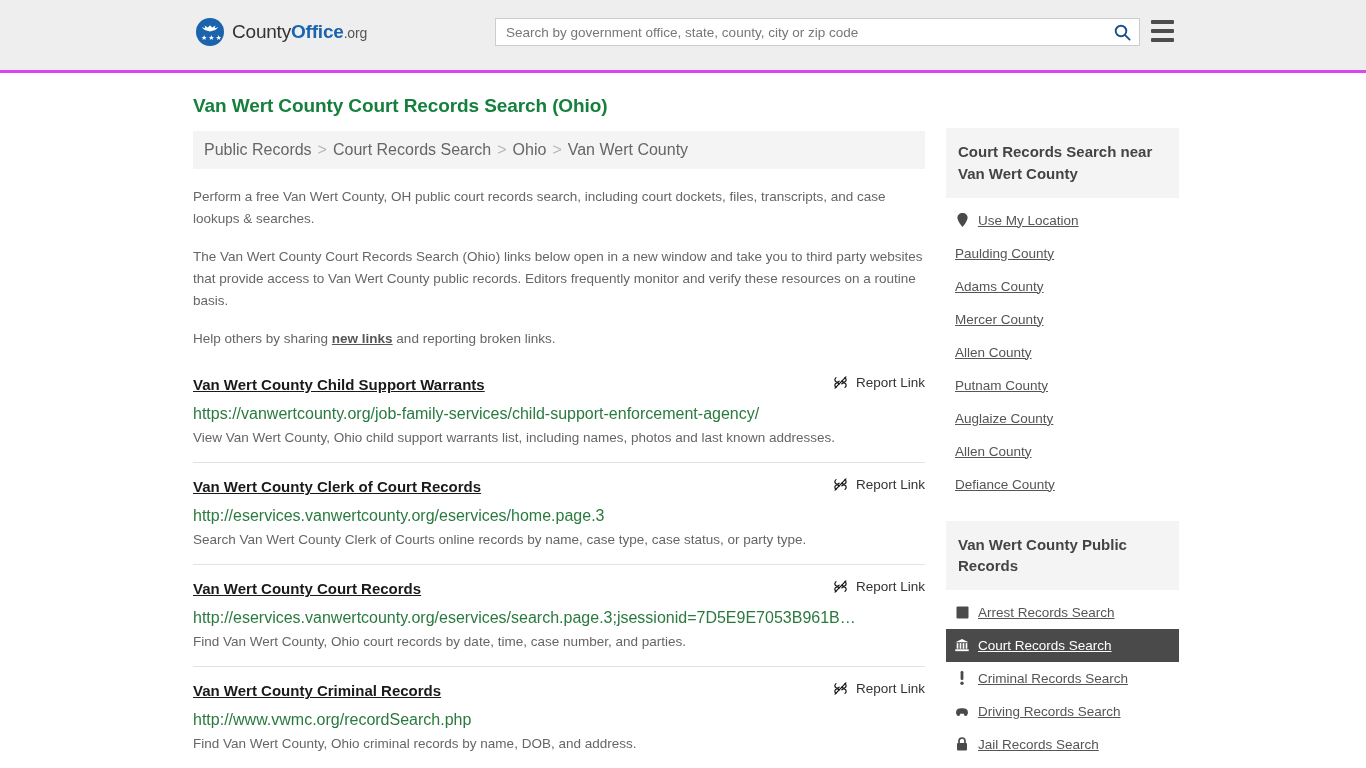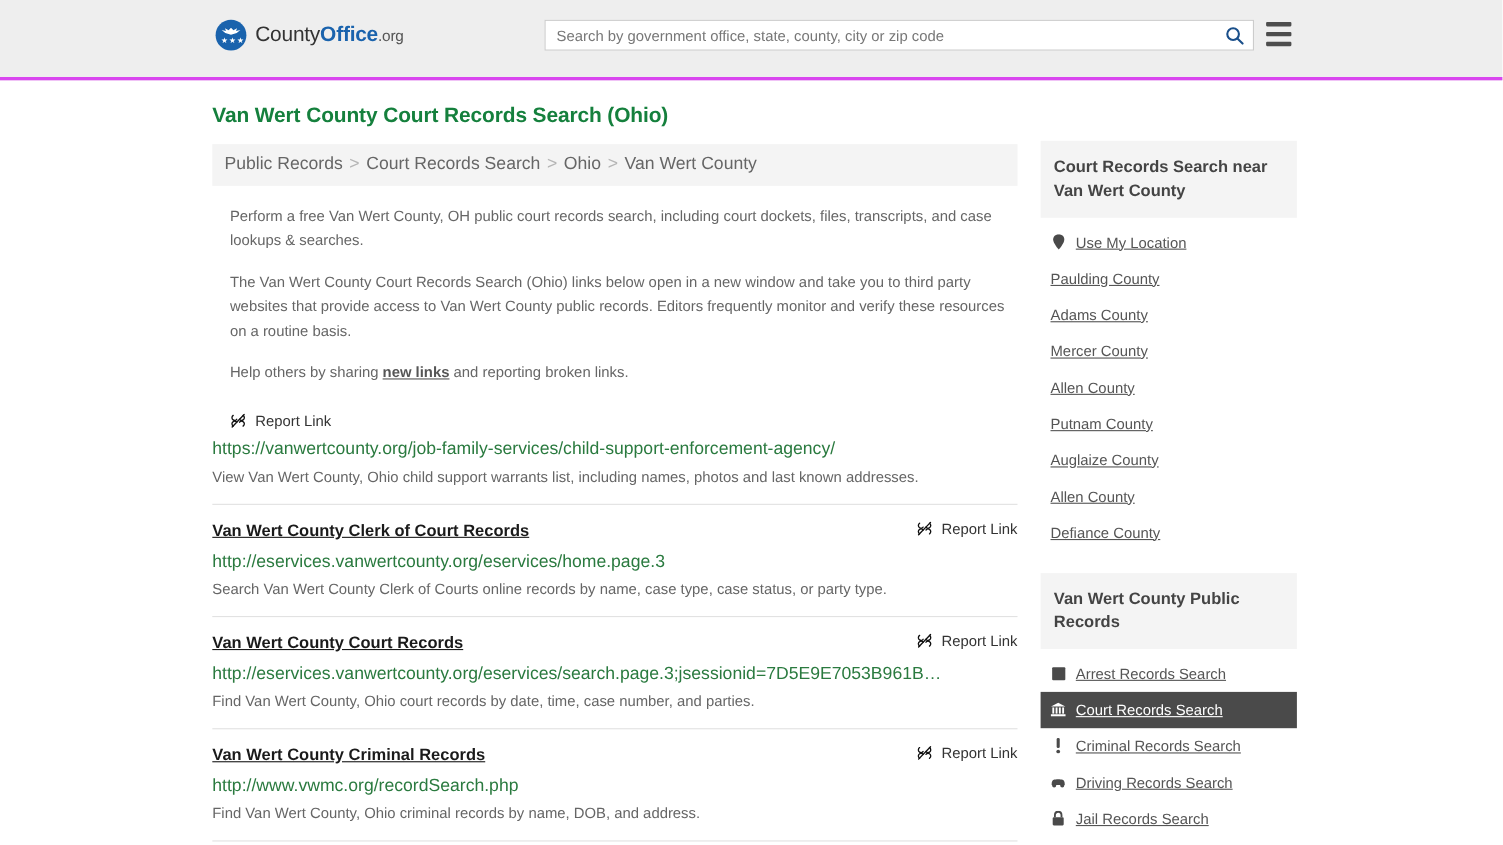--- a/index.html
+++ b/index.html
@@ -140,21 +140,21 @@
     color: #666666;
     text-decoration: none;
     cursor: pointer;
   }
   .bc-sep { color: #b5b5b5; padding: 0 6px; }
 
   .intro p {
     font-size: 13.5px;
     color: #666666;
     line-height: 1.63;
-    margin: 16px 0 0 16px;
+    margin: 16px 0 0 0;
   }
   .intro p:first-child { margin-top: 17px; }
   .intro a.inline-link {
     color: #555555;
     text-decoration: underline;
     font-weight: 600;
     cursor: pointer;
   }
 
   
@@ -290,20 +290,21 @@
 
       <div class="intro">
         <p>Perform a free Van Wert County, OH public court records search, including court dockets, files, transcripts, and case lookups &amp; searches.</p>
         <p>The Van Wert County Court Records Search (Ohio) links below open in a new window and take you to third party websites that provide access to Van Wert County public records. Editors frequently monitor and verify these resources on a routine basis.</p>
         <p><span>Help others by sharing </span><a class="inline-link">new links</a><span> and reporting broken links.</span></p>
       </div>
 
       <div class="results" id="results">
           <div class="result">
             <div class="result-head">
+              <a class="result-title">Van Wert County Child Support Warrants</a>
               <div class="report-link">
                 <svg width="15" height="15" viewBox="0 0 16 16">
                   <path d="M3.2 2.8 C1.6 4.1 1.6 6.2 3.2 7.2 C4.4 8.0 5.8 7.6 6.6 6.6" stroke="#111" stroke-width="1.3" fill="none" stroke-linecap="round"></path>
                   <path d="M12.8 2.8 C14.4 4.1 14.4 6.2 12.8 7.2 C11.6 8.0 10.2 7.6 9.4 6.6" stroke="#111" stroke-width="1.3" fill="none" stroke-linecap="round"></path>
                   <path d="M3.2 13.2 C1.6 11.9 1.6 9.8 3.2 8.8 C4.4 8.0 5.8 8.4 6.6 9.4" stroke="#111" stroke-width="1.3" fill="none" stroke-linecap="round"></path>
                   <path d="M12.8 13.2 C14.4 11.9 14.4 9.8 12.8 8.8 C11.6 8.0 10.2 8.4 9.4 9.4" stroke="#111" stroke-width="1.3" fill="none" stroke-linecap="round"></path>
                   <line x1="2.2" y1="14.0" x2="13.8" y2="2.0" stroke="#111" stroke-width="1.3" stroke-linecap="round"></line>
                 </svg>
                 <span>Report Link</span>
               </div>

